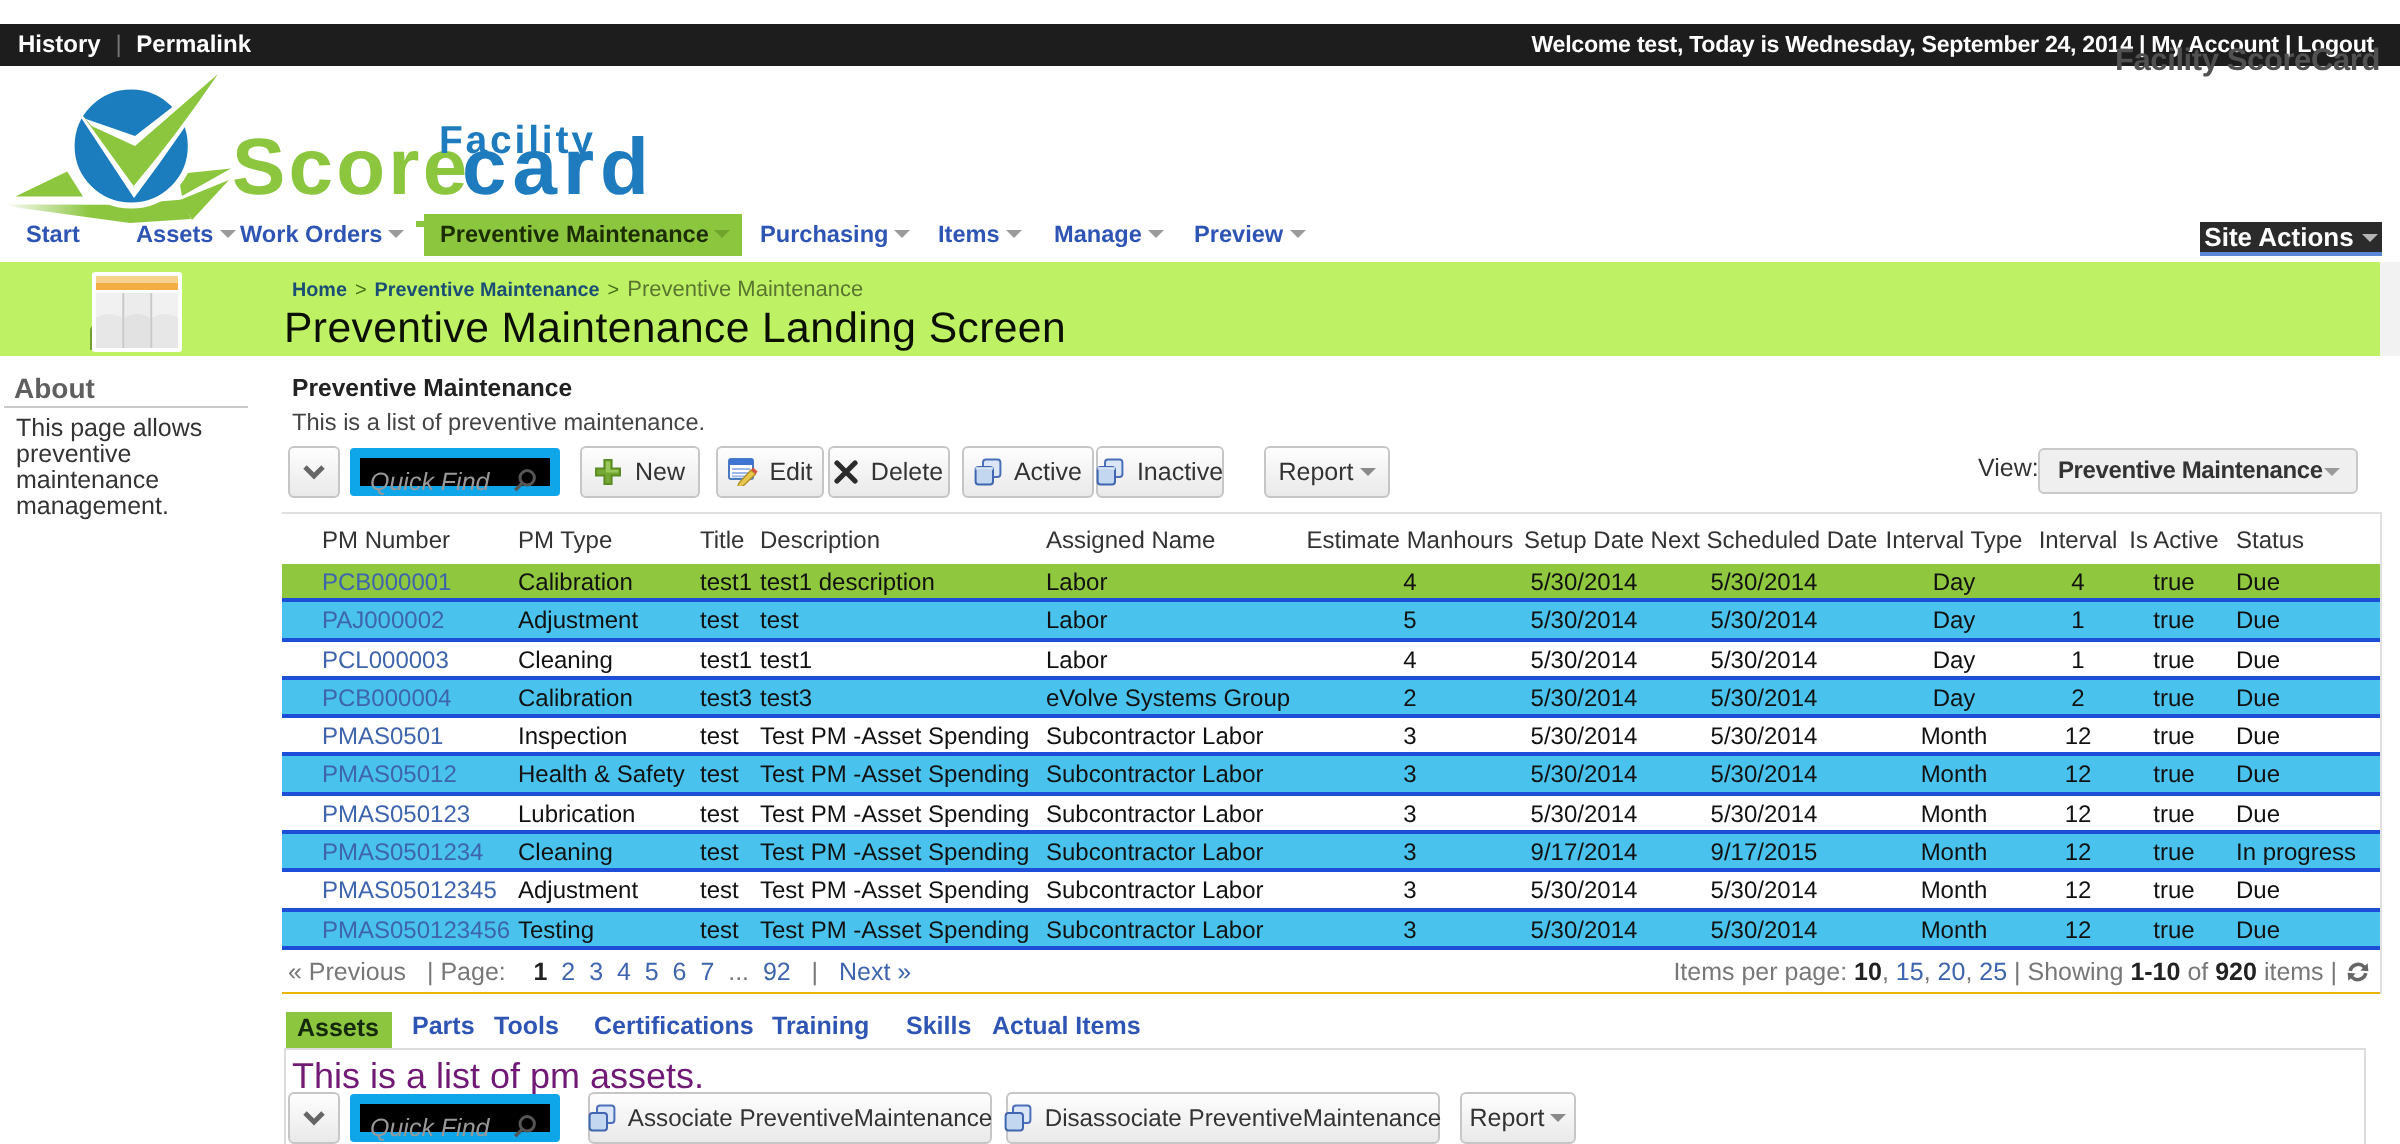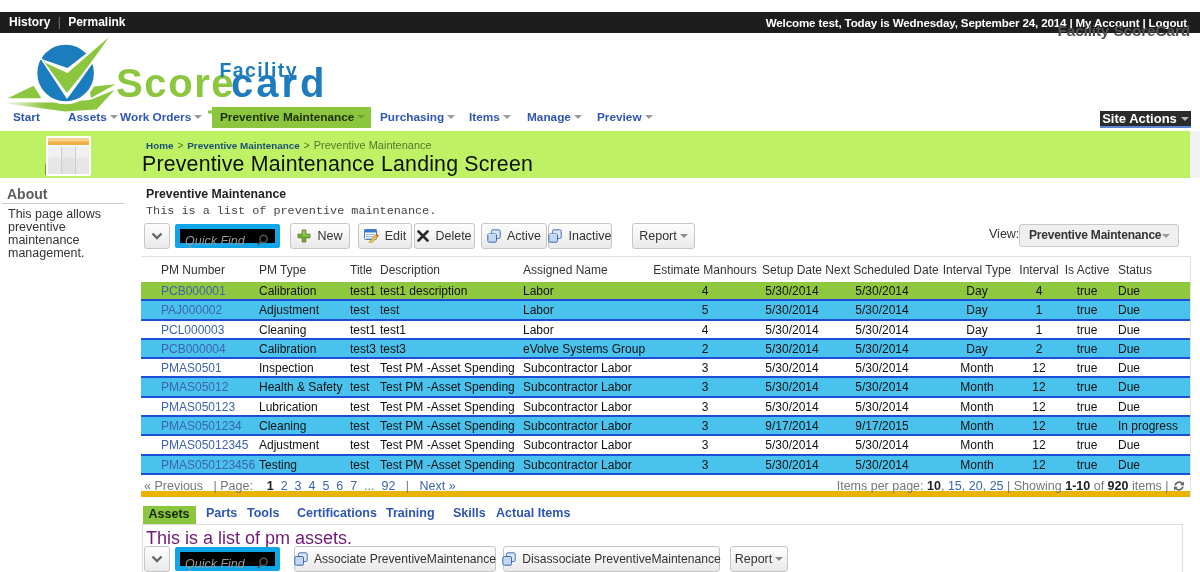--- a/index.html
+++ b/index.html
@@ -38,21 +38,21 @@
 #crumbs .csep { color:#44701a; padding:0 4px; font-size:10px; }
 #title { position:absolute; left:142px; top:21px; font-size:21.3px; color:#0a0f00; letter-spacing:0.2px; }
 
 
 #about { top:186px; left:7px; font-size:14px; font-weight:bold; color:#5f5f5f; }
 #abouthr { top:203px; left:2px; width:122px; height:1px; background:#c9c9c9; }
 #abouttext { top:208px; left:8px; width:104px; font-size:12.5px; color:#333; line-height:12.9px; }
 
 
 #chead { top:187px; left:146px; font-size:12.3px; font-weight:bold; color:#222; }
-#cdesc { top:204px; left:146px; font-size:11.8px; color:#444;font-family:Liberation Mono, monospace; }
+#cdesc { top:204px; left:146px; font-size:11.8px; color:#444; }
 
 
 .btn { position:absolute; height:26px; border:1px solid #c6c6c6; border-radius:3px;
   background:linear-gradient(#fefefe,#e9e9e9); color:#333; font-size:12.5px;
   display:flex; align-items:center; justify-content:center; white-space:nowrap; }
 .btn svg { margin-right:6px; flex-shrink:0; }
 #qf1, #qf2 { height:24px; border:5px solid #0ea5e9; background:#000000; border-radius:2px; }
 .qftext { position:absolute; left:5px; top:4.5px; font-style:italic; color:#999; font-size:12.5px; }
 .qfmag { position:absolute; right:5px; top:4px; }
 
@@ -73,21 +73,21 @@
 .c3{width:31px; padding-left:5px;} .c4{width:144px; padding-left:4px;}
 .c5{width:130px; padding-left:3px;} .c6{width:110px; text-align:center;}
 .c7{width:64px; text-align:center;} .c8{width:116px; text-align:center;}
 .c9{width:74px; text-align:center;} .c10{width:50px; text-align:center;}
 .c11{width:46px; text-align:center;} .c12{width:80px; padding-left:8px;}
 .rg { background:#8fc73f; }
 .rb { background:#49c3ee; }
 #grid a { color:#3d64ad; text-decoration:none; }
 
 
-#pager { top:479px; left:141px; width:1049px; height:18px; border-bottom:6px solid #eab308;
+#pager { top:479px; left:141px; width:1049px; height:18px; border-bottom:1px solid #eab308;
   font-size:12.5px; color:#777; }
 #pager a { color:#3d64ad; text-decoration:none; }
 #pgleft { position:absolute; left:3px; top:0; }
 #pgright { position:absolute; right:4px; top:0; display:flex; align-items:center; }
 #pager b { color:#222; }
 
 
 #tabs { top:506px; left:0; width:1190px; height:18px; font-size:12.5px; font-weight:bold; }
 #tabs span, #tabs a { position:absolute; top:0; color:#2f55b4; text-decoration:none; }
 #tab-assets { left:142.5px; width:53px; height:18px; background:#8cc63f; color:#14280a !important;

